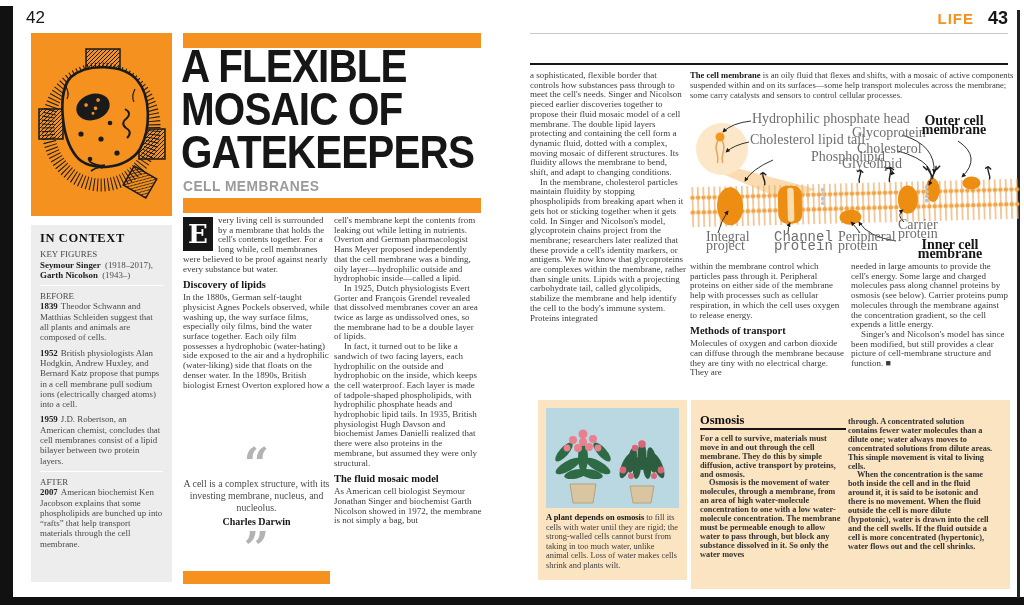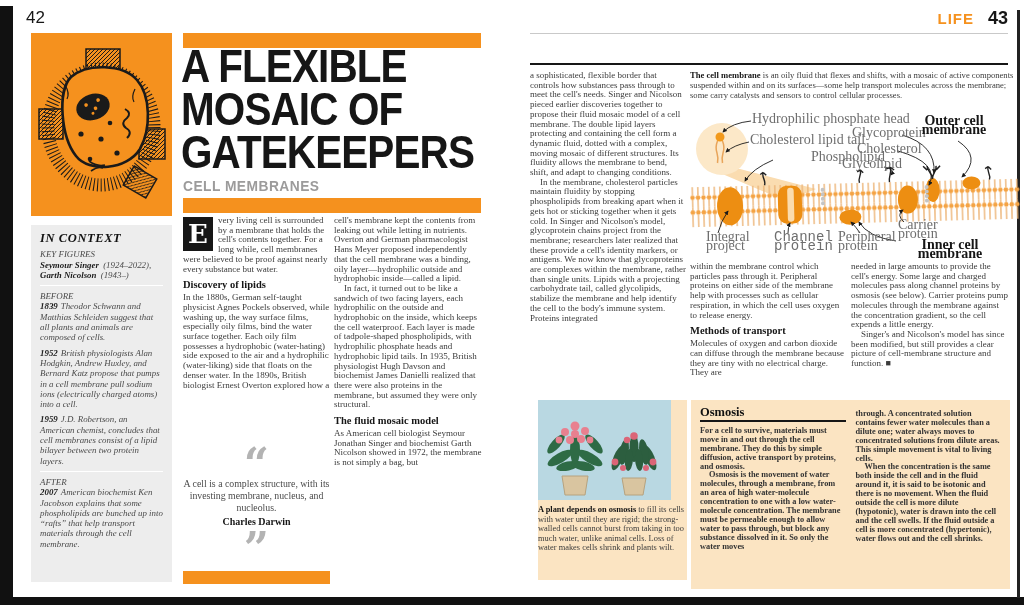--- a/index.html
+++ b/index.html
@@ -16,21 +16,21 @@
   .rp-header{position:absolute;left:530px;top:8px;width:478px;text-align:right;
              font-family:"Liberation Sans",sans-serif;font-weight:bold;}
   .rp-header .life{color:var(--accent);font-size:15px;letter-spacing:1px;margin-right:14px;}
   .rp-header .pnum{color:#161616;font-size:18px;}
   .hairline{position:absolute;left:530px;top:33px;width:478px;height:1px;background:#c9c9c9;}
   .rule-black{position:absolute;left:530px;top:63px;width:478px;height:2px;background:#161616;}
 
   
   .illus-box{position:absolute;left:31px;top:33px;width:141px;height:183px;background:var(--accent);}
   .ctx{position:absolute;left:31px;top:225px;width:141px;height:357px;background:#ededed;
-       padding:8px 9px;box-sizing:border-box;font-size:8.9px;line-height:10.3px;color:#4a4a4a;font-style:italic;}
+       padding:8px 9px;box-sizing:border-box;font-size:8.9px;line-height:10.3px;color:#4a4a4a;}
   .ctx-title{font-size:12.5px;font-weight:bold;color:#111;letter-spacing:.6px;margin-bottom:6px;}
   .ctx-label{margin-top:1px;}
   .ctx b{color:#1c1c1c;margin-right:3px;text-align:center;}
   .ctx-fig b{margin-right:2px;}
   .ctx hr{border:none;border-top:1px solid #fff;margin:5px 0;}
   .ctx p{margin:0 0 5px 0;}
 
   .bar{position:absolute;background:var(--accent);}
   #bar-top{left:183px;top:33px;width:298px;height:15px;}
   #bar-mid{left:183px;top:198px;width:298px;height:15px;}
@@ -72,27 +72,27 @@
   
   .diagram{position:absolute;left:690px;top:71px;width:330px;height:192px;}
   .dcap{margin:0;font-size:8.6px;line-height:9.8px;color:#3b3b3b;}
   .dcap b{color:#161616;}
   .diagram svg{position:absolute;left:0;top:40px;}
   .dlbl{position:absolute;font-size:14px;line-height:8.6px;color:#6e6e6e;}
   .dlbl.bold{color:#161616;font-weight:bold;text-align:center;}
 
   
   .plantbox{position:absolute;left:538px;top:400px;width:149px;height:180px;background:var(--peach);
-            box-sizing:border-box;}
+            padding:8px;box-sizing:border-box;}
   .photo{width:133px;height:100px;background:var(--photo_blue);}
   .pcap{margin:5px 0 0 0;font-size:8.4px;line-height:9.6px;color:#3b3b3b;}
   .pcap b{color:#161616;margin-right:2px;}
 
   .osmo{position:absolute;left:691px;top:400px;width:319px;height:189px;background:var(--peach);
-        padding:8px 9px;box-sizing:border-box;display:flex;gap:10px;}
+        padding:16px 9px;box-sizing:border-box;display:flex;gap:2px;}
   .osmo-col{width:146px;font-size:8.3px;line-height:8.9px;font-weight:bold;color:#333;}
   .osmo-col p{margin:0;}
   .osmo-col p.indent{text-indent:9px;}
   .osmo h4{margin:0;font-size:12.5px;color:#111;}
   .osmo-rule{height:2px;background:#161616;margin:3px 0 5px 0;}
 </style>
 </head>
 <body>
 
 <div id="page">
@@ -131,21 +131,21 @@
         <circle cx="59" cy="126" r="2.3" fill="#1a1a1a"></circle>
       <circle cx="79" cy="90" r="2.3" fill="#1a1a1a"></circle>
       <path d="M58,128 q8,6 16,4 M60,138 q7,-5 12,-3" fill="none" stroke="#1a1a1a" stroke-width="1.6"></path>
       <path d="M34,52 q5,8 2,14 M104,56 q-4,8 -1,13" fill="none" stroke="#1a1a1a" stroke-width="1.2"></path>
     </svg>
   </div>
 
   <div class="ctx">
     <div class="ctx-title">IN CONTEXT</div>
     <div class="ctx-label">KEY FIGURES</div>
-    <div class="ctx-fig"><b>Seymour Singer</b><span> (1924–2022),</span></div>
+    <div class="ctx-fig"><b>Seymour Singer</b><span> (1918–2017),</span></div>
     <div class="ctx-fig"><b>Garth Nicolson</b><span> (1943–)</span></div>
     <hr>
     <div class="ctx-label">BEFORE</div>
     <p><b>1839</b><span>Theodor Schwann and Matthias Schleiden suggest that all plants and animals are composed of cells.</span></p>
     <p><b>1952</b><span>British physiologists Alan Hodgkin, Andrew Huxley, and Bernard Katz propose that pumps in a cell membrane pull sodium ions (electrically charged atoms) into a cell.</span></p>
     <p><b>1959</b><span>J.D. Robertson, an American chemist, concludes that cell membranes consist of a lipid bilayer between two protein layers.</span></p>
     <hr>
     <div class="ctx-label">AFTER</div>
     <p><b>2007</b><span>American biochemist Ken Jacobson explains that some phospholipids are bunched up into “rafts” that help transport materials through the cell membrane.</span></p>
   </div>
@@ -170,20 +170,21 @@
   <div class="quote">
     <div class="qmark open"></div>
     <div class="qtext">A cell is a complex structure, with its investing membrane, nucleus, and nucleolus.</div>
     <div class="qattr">Charles Darwin</div>
     <div class="qmark close"></div>
   </div>
   <div id="bar-quote" class="bar"></div>
 
   <div id="col2" class="col">
     <p>cell's membrane kept the contents from leaking out while letting in nutrients. Overton and German pharmacologist Hans Meyer proposed independently that the cell membrane was a binding, oily layer—hydrophilic outside and hydrophobic inside—called a lipid.</p>
+    <p class="indent">In 1925, Dutch physiologists Evert Gorter and François Grendel revealed that dissolved membranes cover an area twice as large as undissolved ones, so the membrane had to be a double layer of lipids.</p>
     <p class="indent">In fact, it turned out to be like a sandwich of two facing layers, each hydrophilic on the outside and hydrophobic on the inside, which keeps the cell waterproof. Each layer is made of tadpole-shaped phospholipids, with hydrophilic phosphate heads and hydrophobic lipid tails. In 1935, British physiologist Hugh Davson and biochemist James Danielli realized that there were also proteins in the membrane, but assumed they were only structural.</p>
     <h3>The fluid mosaic model</h3>
     <p>As American cell biologist Seymour Jonathan Singer and biochemist Garth Nicolson showed in 1972, the membrane is not simply a bag, but</p>
   </div>
 
   <div class="rp-header">
     <span class="life">LIFE</span><span class="pnum">43</span>
   </div>
   <div class="hairline"></div>
   <div class="rule-black"></div>

